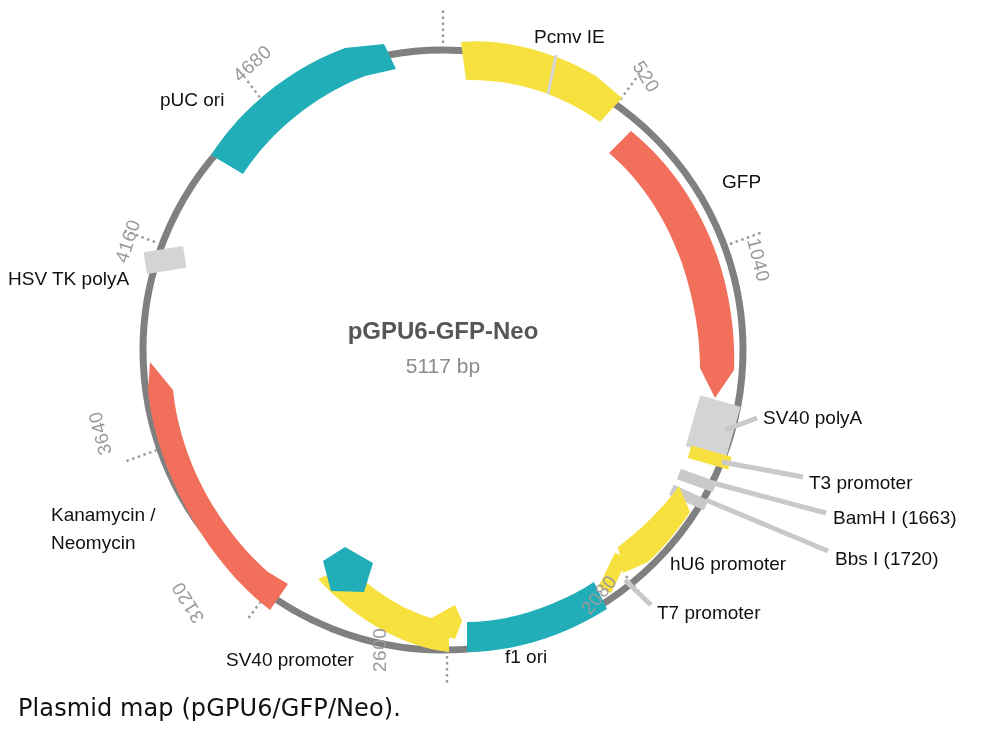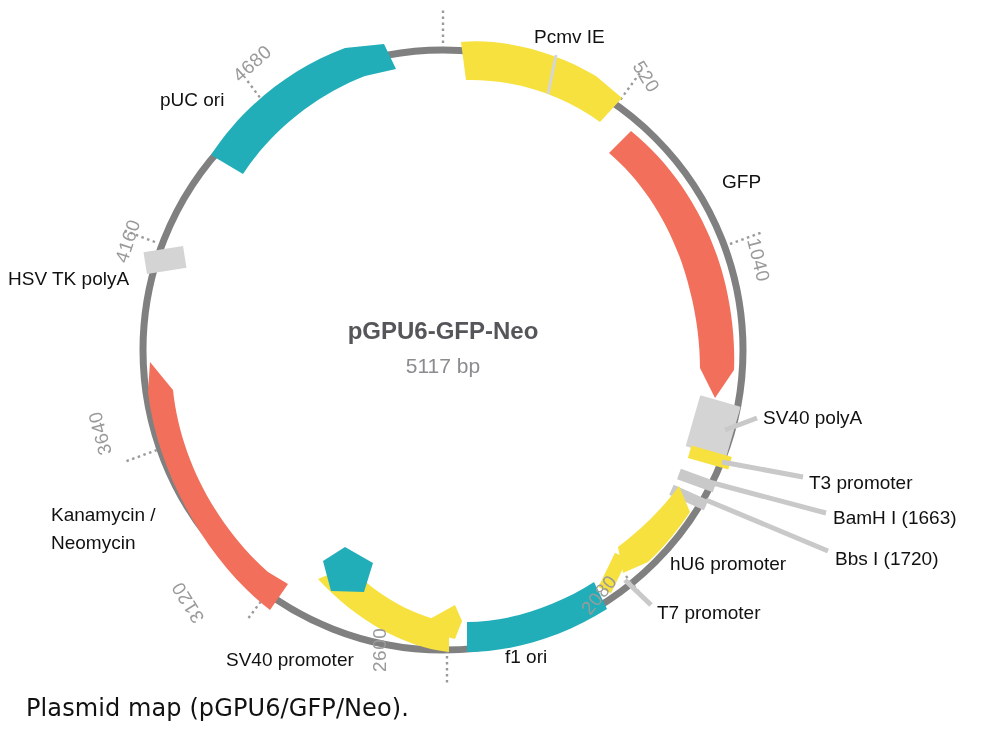--- a/index.html
+++ b/index.html
@@ -60,21 +60,20 @@
   }
   #caption {
     position: absolute;
     left: 18px;
     top: 694px;
     width: 940px;
     font-family: "DejaVu Sans", sans-serif;
     font-size: 24px;
     color: #111111;
     letter-spacing: 0.1px;
-    margin-left: 8px;
   }
 </style>
 </head>
 <body>
 
 <div id="map-wrap">
 <svg id="plasmid" viewBox="0 0 982 690">
 
   <circle cx="443" cy="350" r="300" fill="none" stroke="#808080" stroke-width="7"></circle>
 

